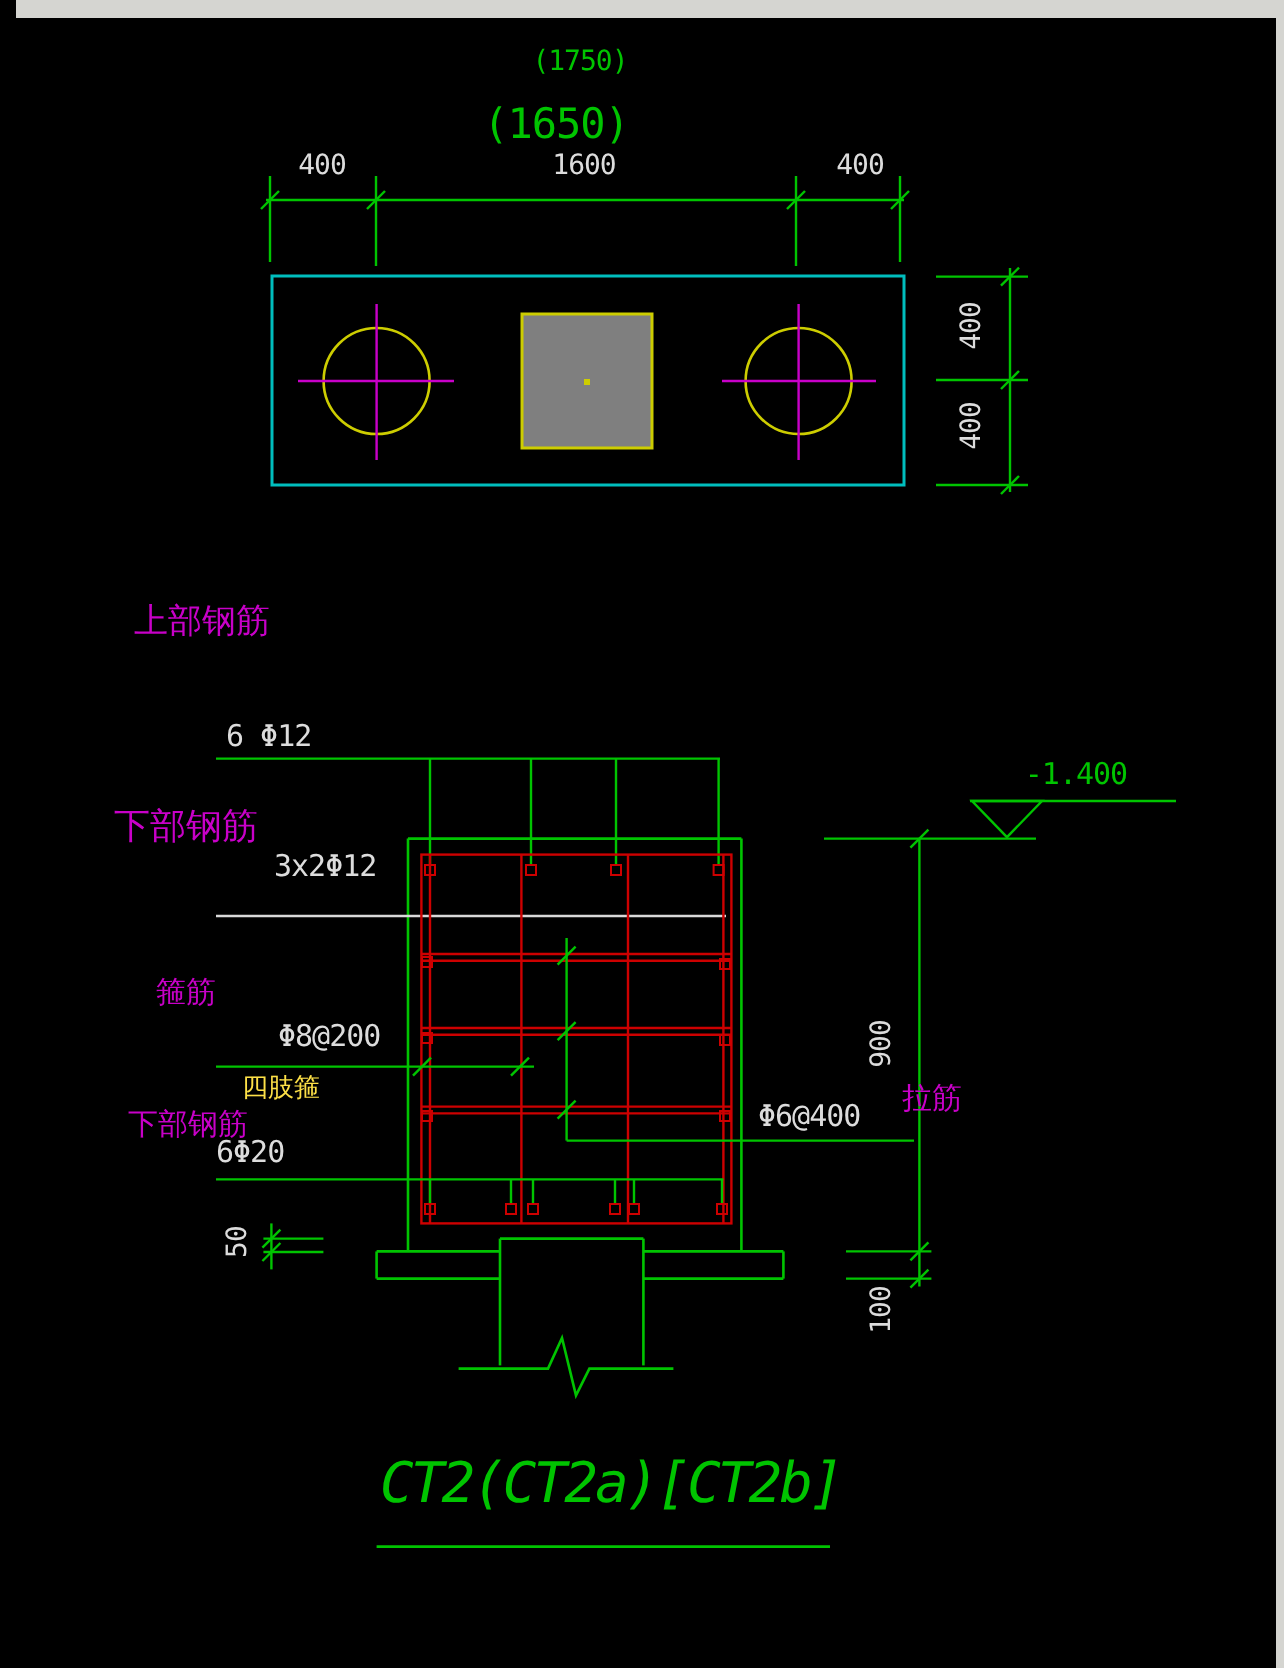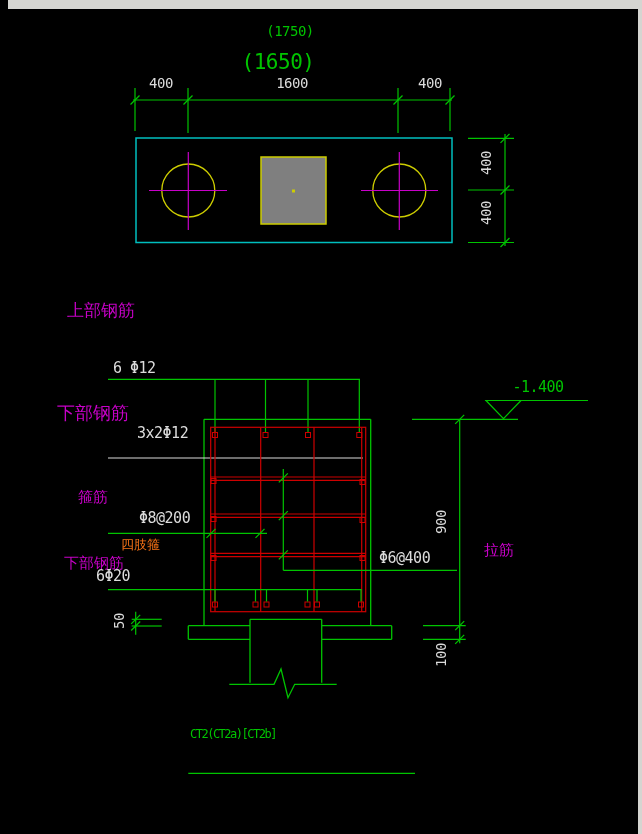--- a/index.html
+++ b/index.html
@@ -4,24 +4,24 @@
 <style>
   html,body{margin:0;padding:0;background:#000;}
   #stage{position:relative;width:642px;height:834px;background:#000;overflow:hidden;
          font-family:"DejaVu Sans Mono",monospace;}
   .scroll-strip{position:absolute;background:#d5d5d1;}
   svg{position:absolute;left:0;top:0;}
   .lbl{position:absolute;white-space:nowrap;line-height:1;text-align:right;}
   .cad-num{font-family:"DejaVu Sans Mono",monospace;color:#dcdcdc;font-size:14px;letter-spacing:-0.5px;}
   .cad-num-g{font-family:"DejaVu Sans Mono",monospace;color:#00c400;font-size:14px;letter-spacing:-0.5px;}
   .cjk{font-family:"Liberation Sans",sans-serif;color:#c800c8;}
-  .cjk-w{font-family:Liberation Serif, serif;color:#f97316;}
+  .cjk-w{font-family:Liberation Mono, monospace;color:#fde047;}
   .rot{transform:rotate(-90deg);}
   .ctr{text-align:center;}
-  .title-txt{font-family:"DejaVu Sans Mono",monospace;color:#00c400;font-size:12px;letter-spacing:-1.5px;}
+  .title-txt{font-family:"DejaVu Sans Mono",monospace;color:#00c400;font-size:28px;letter-spacing:-1.5px;font-style:italic;}
 </style>
 </head>
 <body>
 
 <div id="stage">
 
   <div class="scroll-strip" style="left:8px;top:0;width:634px;height:9px;"></div>
   <div class="scroll-strip" style="left:638px;top:0;width:4px;height:834px;"></div>
 
   <svg width="642" height="834">
@@ -207,23 +207,23 @@
   <div class="lbl cad-num" style="left:113px;top:361px;font-size:15px;">6 Φ12</div>
 
   <div class="lbl cjk" style="left:57px;top:404px;font-size:18px;">下部钢筋</div>
   <div class="lbl cad-num" style="left:108px;top:426px;font-size:15px;margin-left:29px;">3x2Φ12</div>
 
   <div class="lbl cjk" style="left:78px;top:490px;font-size:15px;font-family:Liberation Serif, serif;">箍筋</div>
   <div class="lbl cad-num" style="left:107px;top:511px;font-size:15px;margin-left:32px;">Φ8@200</div>
   <div class="lbl cjk-w" style="left:121px;top:538px;font-size:13px;">四肢箍</div>
 
   <div class="lbl cjk" style="left:64px;top:555px;font-size:15px;">下部钢筋</div>
-  <div class="lbl cad-num" style="left:96px;top:569px;font-size:15px;">6Φ20</div>
+  <div class="lbl cad-num" style="left:108px;top:569px;font-size:15px;">6Φ20</div>
 
   <div class="lbl cad-num" style="left:379px;top:551px;font-size:15px;">Φ6@400</div>
-  <div class="lbl cjk" style="left:484px;top:542px;font-size:15px;">拉筋</div>
+  <div class="lbl cjk" style="left:451px;top:542px;font-size:15px;">拉筋</div>
 
   <div class="lbl cad-num ctr rot" style="left:421px;top:515px;width:40px;">900</div>
   <div class="lbl cad-num ctr rot" style="left:421px;top:648px;width:40px;">100</div>
   <div class="lbl cad-num ctr rot" style="left:104px;top:614px;width:30px;">50</div>
 
   <div class="lbl title-txt" style="left:190px;top:728px;">CT2(CT2a)[CT2b]</div>
 </div>
 
 </body></html>

